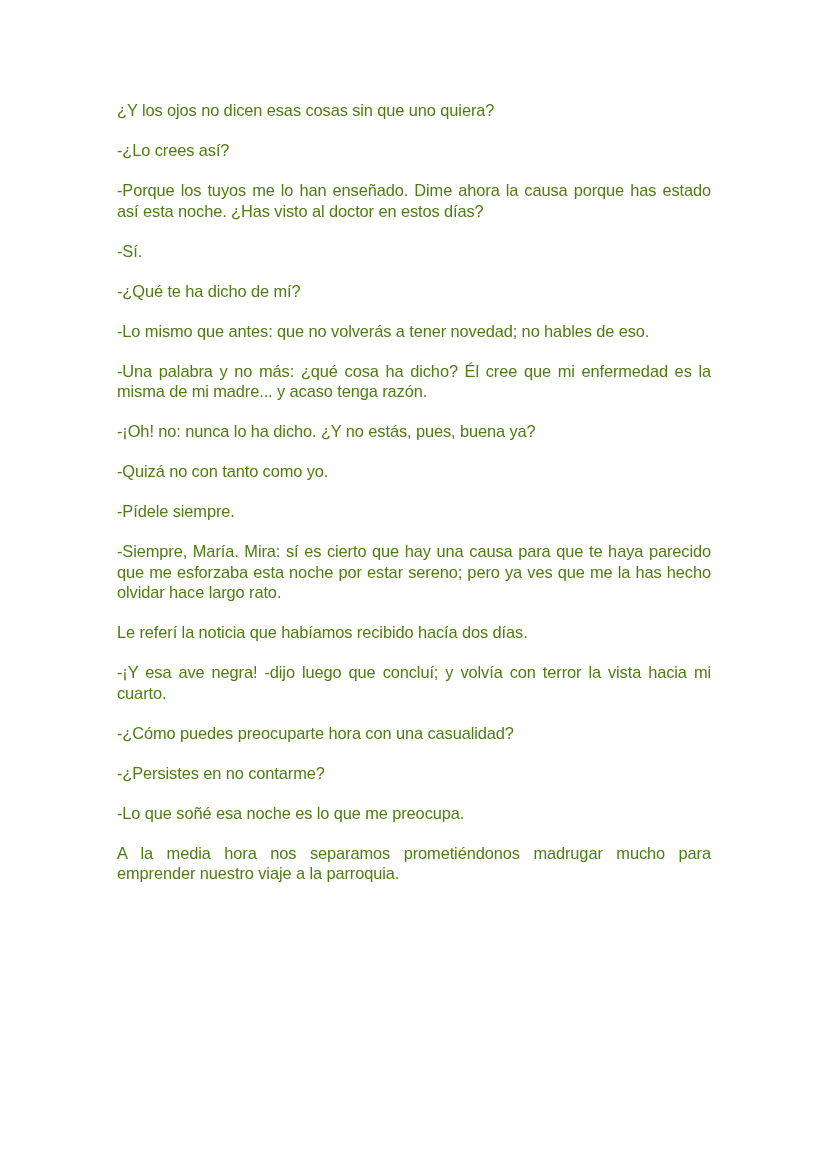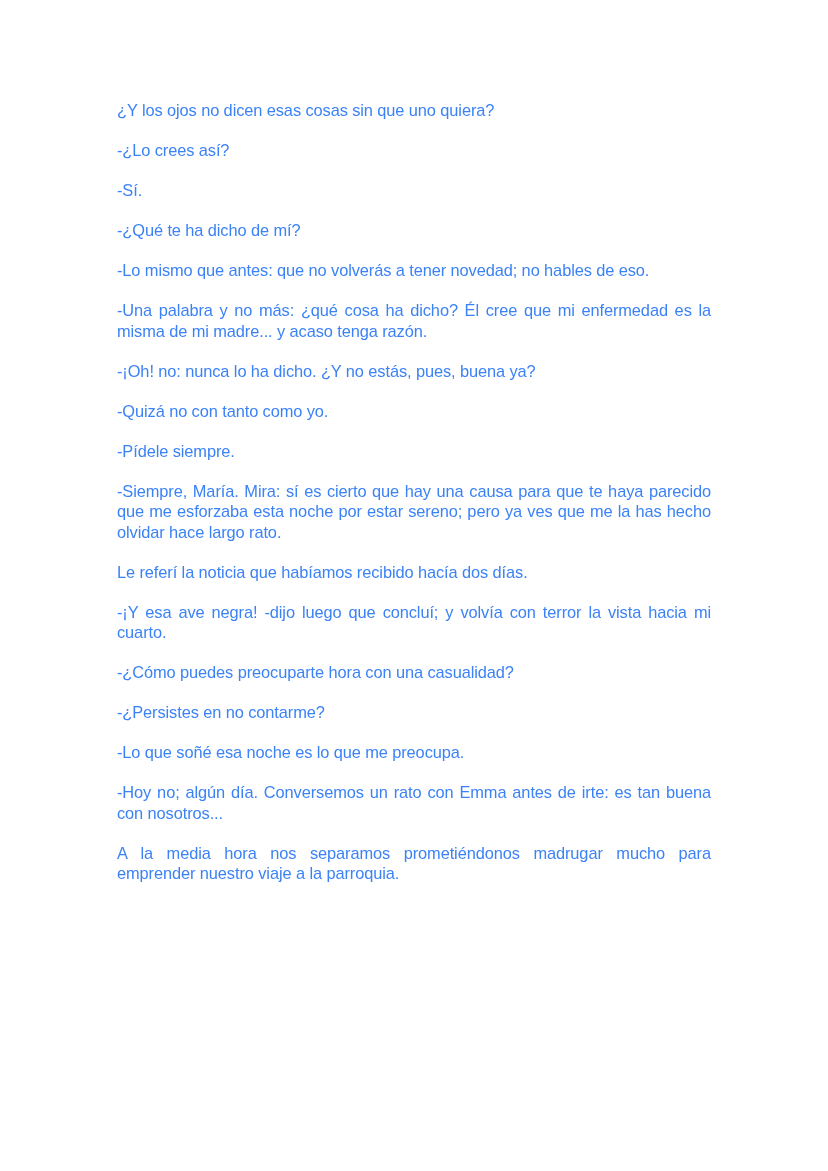--- a/index.html
+++ b/index.html
@@ -14,45 +14,45 @@
       overflow: hidden;
     }
     .page {
       position: absolute;
       left: 117px;
       top: 100px;
       width: 594px;
       font-family: "Liberation Sans", sans-serif;
       font-size: 16.4px;
       line-height: 20.5px;
-      color: #3b82f6;
+      color: #4d7c0f;
     }
     .para {
       margin: 0 0 19.5px 0;
       text-align: justify;
       letter-spacing: -0.1px;
     }
     .para.left {
       text-align: left;
     }
   </style>
 </head>
 <body>
 
 <div class="page">
   <p class="para left">¿Y los ojos no dicen esas cosas sin que uno quiera?</p>
   <p class="para left">-¿Lo crees así?</p>
+  <p class="para">-Porque los tuyos me lo han enseñado. Dime ahora la causa porque has estado así esta noche. ¿Has visto al doctor en estos días?</p>
   <p class="para left">-Sí.</p>
   <p class="para left">-¿Qué te ha dicho de mí?</p>
   <p class="para">-Lo mismo que antes: que no volverás a tener novedad; no hables de eso.</p>
   <p class="para">-Una palabra y no más: ¿qué cosa ha dicho? Él cree que mi enfermedad es la misma de mi madre... y acaso tenga razón.</p>
   <p class="para left">-¡Oh! no: nunca lo ha dicho. ¿Y no estás, pues, buena ya?</p>
   <p class="para left">-Quizá no con tanto como yo.</p>
   <p class="para left">-Pídele siempre.</p>
   <p class="para">-Siempre, María. Mira: sí es cierto que hay una causa para que te haya parecido que me esforzaba esta noche por estar sereno; pero ya ves que me la has hecho olvidar hace largo rato.</p>
   <p class="para left">Le referí la noticia que habíamos recibido hacía dos días.</p>
   <p class="para">-¡Y esa ave negra! -dijo luego que concluí; y volvía con terror la vista hacia mi cuarto.</p>
   <p class="para left">-¿Cómo puedes preocuparte hora con una casualidad?</p>
   <p class="para left">-¿Persistes en no contarme?</p>
   <p class="para left">-Lo que soñé esa noche es lo que me preocupa.</p>
-  <p class="para">-Hoy no; algún día. Conversemos un rato con Emma antes de irte: es tan buena con nosotros...</p>
   <p class="para">A la media hora nos separamos prometiéndonos madrugar mucho para emprender nuestro viaje a la parroquia.</p>
 </div>
 
 </body></html>

